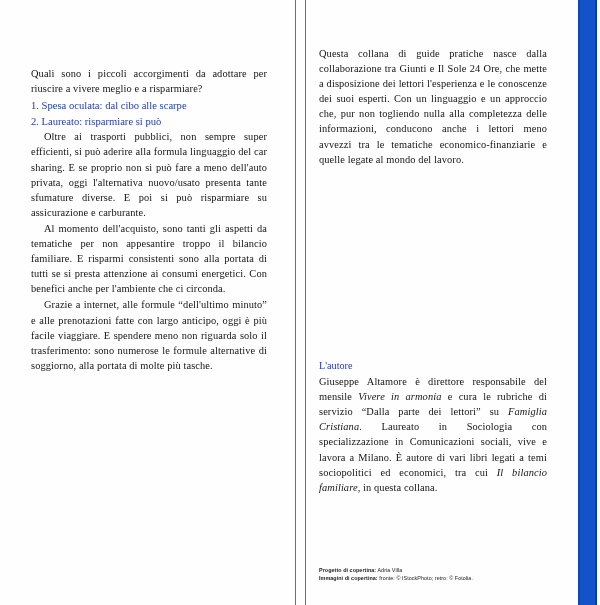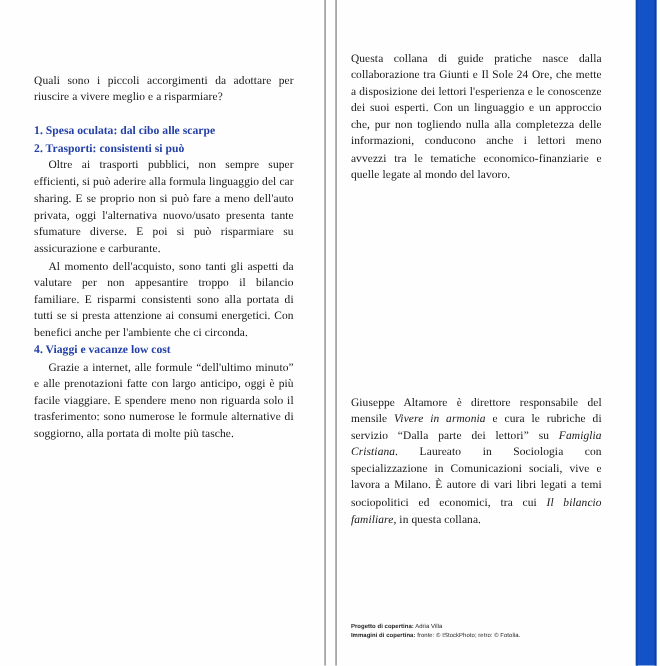--- a/index.html
+++ b/index.html
@@ -85,30 +85,30 @@
   p {
     margin: 0;
     font-size: 10.4px;
     line-height: 15.1px;
     text-align: justify;
     text-justify: inter-word;
     color: #141414;
     letter-spacing: 0.01em;
   }
   .intro-q {
-    margin-bottom: 16px;
+    margin-bottom: 2px;
   }
   .section {
     margin-top: 1px;
   }
   h3.section-heading {
     margin: 0;
     font-size: 10.6px;
     line-height: 15.1px;
-    font-weight: bold;
+    font-weight: normal;
     color: #2440a8;
     text-indent: 0;
   }
   h3.section-heading .num {
     display: inline;
   }
   p.section-body {
     text-indent: 13px;
   }
 
@@ -170,44 +170,41 @@
     <div class="section">
       <h3 class="section-heading">
         <span class="num">1.</span>
         <span>Spesa oculata: dal cibo alle scarpe</span>
       </h3>
     </div>
 
     <div class="section">
       <h3 class="section-heading">
         <span class="num">2.</span>
-        <span>Trasporti: consistenti si può</span>
+        <span>Laureato: risparmiare si può</span>
       </h3>
       <p class="section-body">Oltre ai trasporti pubblici, non sempre super efficienti, si può aderire alla formula linguaggio del car sharing. E se proprio non si può fare a meno dell'auto privata, oggi l'alternativa nuovo/usato presenta tante sfumature diverse. E poi si può risparmiare su assicurazione e carburante.</p>
     </div>
 
     <div class="section">
-      <p class="section-body">Al momento dell'acquisto, sono tanti gli aspetti da valutare per non appesantire troppo il bilancio familiare. E risparmi consistenti sono alla portata di tutti se si presta attenzione ai consumi energetici. Con benefici anche per l'ambiente che ci circonda.</p>
-    </div>
-
-    <div class="section">
-      <h3 class="section-heading">
-        <span class="num">4.</span>
-        <span>Viaggi e vacanze low cost</span>
-      </h3>
+      <p class="section-body">Al momento dell'acquisto, sono tanti gli aspetti da tematiche per non appesantire troppo il bilancio familiare. E risparmi consistenti sono alla portata di tutti se si presta attenzione ai consumi energetici. Con benefici anche per l'ambiente che ci circonda.</p>
+    </div>
+
+    <div class="section">
       <p class="section-body">Grazie a internet, alle formule “dell'ultimo minuto” e alle prenotazioni fatte con largo anticipo, oggi è più facile viaggiare. E spendere meno non riguarda solo il trasferimento: sono numerose le formule alternative di soggiorno, alla portata di molte più tasche.</p>
     </div>
 
   </div>
 
   <div id="right-column" class="column">
 
     <p id="blurb">Questa collana di guide pratiche nasce dalla collaborazione tra Giunti e Il Sole 24 Ore, che mette a disposizione dei lettori l'esperienza e le conoscenze dei suoi esperti. Con un linguaggio e un approccio che, pur non togliendo nulla alla completezza delle informazioni, conducono anche i lettori meno avvezzi tra le tematiche economico-finanziarie e quelle legate al mondo del lavoro.</p>
 
     <div id="author-block">
+      <h3 class="author-heading">L'autore</h3>
       <p id="author-bio">
         <span>Giuseppe Altamore è direttore responsabile del mensile </span><em>Vivere in armonia</em><span> e cura le rubriche di servizio “Dalla parte dei lettori” su </span><em>Famiglia Cristiana</em><span>. Laureato in Sociologia con specializzazione in Comunicazioni sociali, vive e lavora a Milano. È autore di vari libri legati a temi sociopolitici ed economici, tra cui </span><em>Il bilancio familiare</em><span>, in questa collana.</span>
       </p>
     </div>
 
     <div id="credits">
       <div class="cline"><span class="clabel">Progetto di copertina:</span><span> Adria Villa</span></div>
       <div class="cline"><span class="clabel">Immagini di copertina:</span><span> fronte: © IStockPhoto; retro: © Fotolia.</span></div>
     </div>
 

